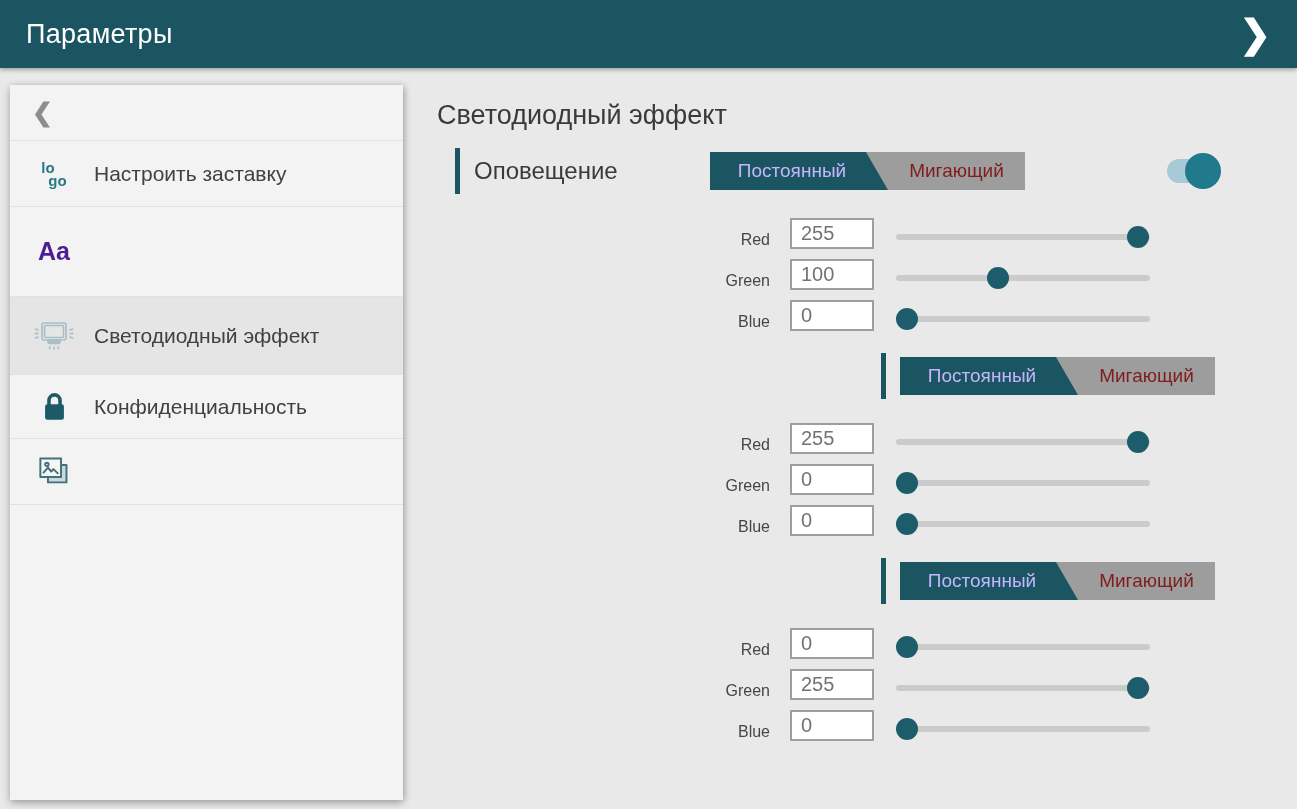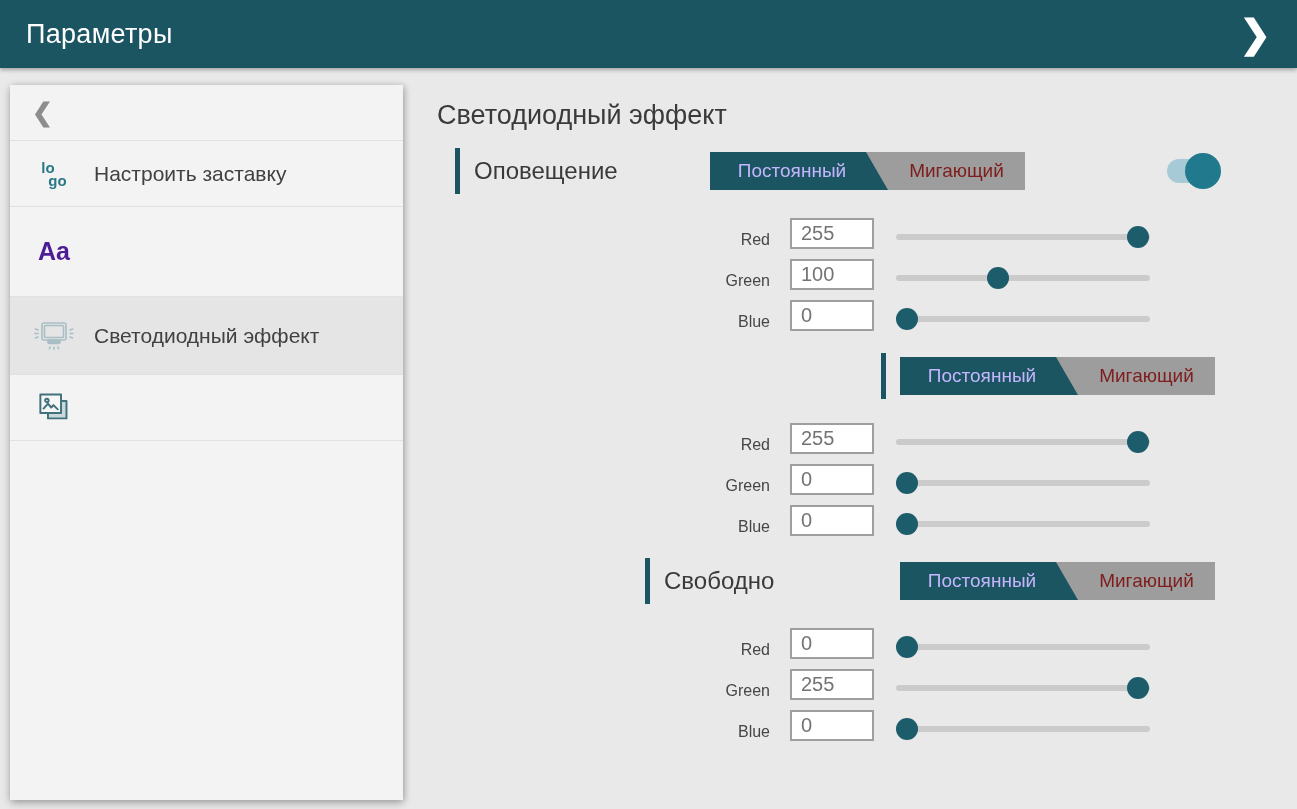--- a/index.html
+++ b/index.html
@@ -144,20 +144,29 @@
         <rect x="13.5" y="8.5" width="19" height="12" rx="1"></rect>
         <rect x="17" y="23" width="12" height="3.4" rx="1" fill="#a9bfc5"></rect>
         <path d="M7 13 L4.4 12 M7 16.5 L4 16.5 M7 20 L4.4 21"></path>
         <path d="M39 13 L41.6 12 M39 16.5 L42 16.5 M39 20 L41.6 21"></path>
         <path d="M19 30 L18.5 31.8 M23 30.3 L23 32.1 M27 30 L27.5 31.8"></path>
       </svg>
     </span>
     <span class="side-label">Светодиодный эффект</span>
   </div>
 
+  <div class="side-item h64">
+    <span class="side-icon">
+      <svg width="27" height="31" viewBox="0 0 24 28">
+        <path d="M7 13 V8.5 a5 5 0 0 1 10 0 V13" fill="none" stroke="#1d5a68" stroke-width="3.2"></path>
+        <rect x="3.5" y="12" width="17" height="14" rx="2" fill="#1d5a68"></rect>
+      </svg>
+    </span>
+    <span class="side-label">Конфиденциальность</span>
+  </div>
 
   <div class="side-item h66">
     <span class="side-icon">
       <svg width="37" height="35" viewBox="0 0 34 32" fill="none" stroke="#41717c" stroke-width="1.8" stroke-linejoin="round">
         <rect x="11" y="10" width="17" height="16" fill="#ccd9dc"></rect>
         <rect x="4" y="4" width="19" height="17" fill="#f6f6f6"></rect>
         <circle cx="10" cy="9.5" r="1.6"></circle>
         <path d="M6.5 17.5 L11 12.5 L14 16 L16 13.8 L20.5 18.2"></path>
       </svg>
     </span>
@@ -242,21 +251,20 @@
           <div class="track"></div>
           <div class="knob" style="left: 0%;"></div>
         </div>
       </div>
     </div>
   </div>
 
   <div>
     <div class="section-header">
       <div class="accent-bar"></div>
-      <div class="section-title">Свободно</div>
       <div class="mode-group">
         <div class="mode-solid">Постоянный</div>
         <div class="mode-blink">Мигающий</div>
       </div>
     </div>
     <div class="sliders">
       <div class="slider-row">
         <div class="slider-label">Red</div>
         <input class="value-input" value="0" style="">
         <div class="slider">

